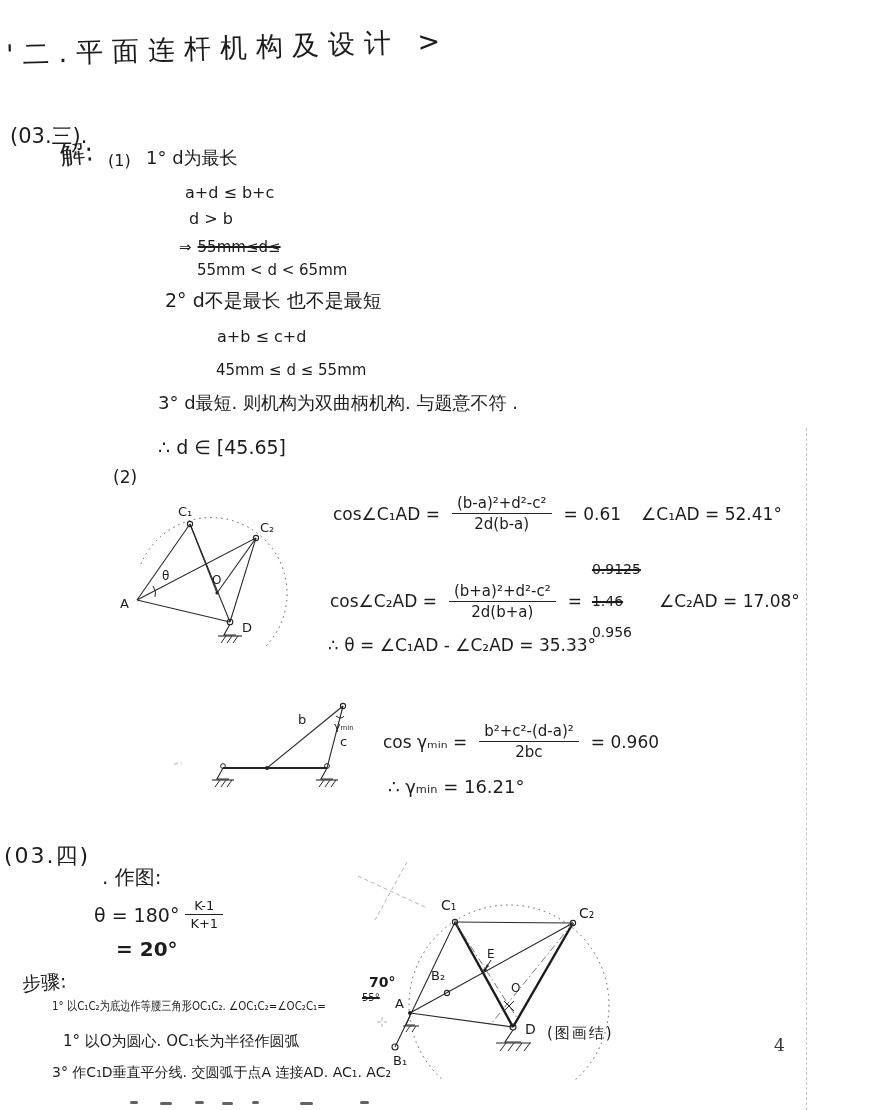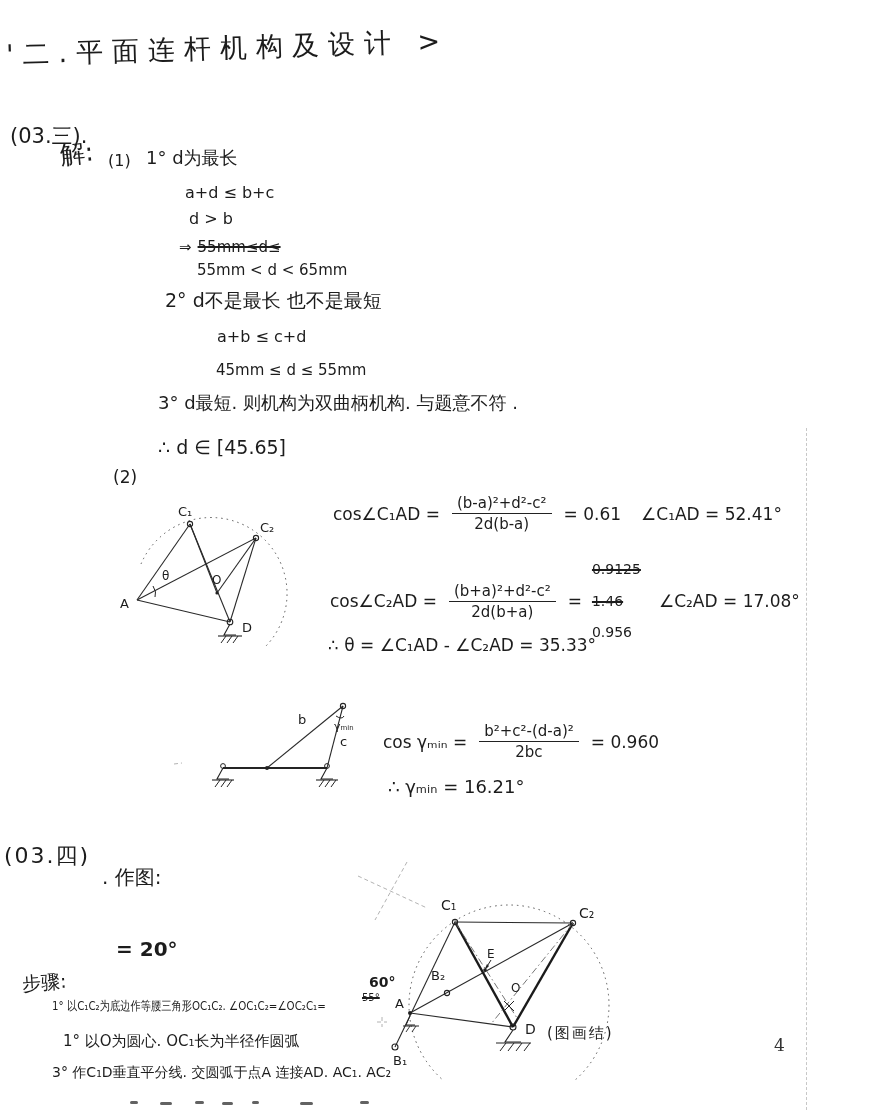--- a/index.html
+++ b/index.html
@@ -152,24 +152,31 @@
     <span class="frac" style="font-size:15px;">
       <span class="num">b²+c²-(d-a)²</span>
       <span class="den">2bc</span>
     </span>
     <span>= 0.960</span>
   </div>
   <div class="hw" style="left:388px;top:777px;font-size:18px;">∴ γₘᵢₙ = 16.21°</div>
 
   <div class="hw" style="left:4px;top:843px;font-size:22px;letter-spacing:2px;">(03.四)</div>
   <div class="hw" style="left:102px;top:847px;font-size:20px;margin-top:19px;">. 作图:</div>
+  <div class="row" style="left:94px;top:898px;font-size:19px;gap:4px;">
+    <span>θ = 180°</span>
+    <span class="frac" style="font-size:13px;margin:0 2px;">
+      <span class="num">K-1</span>
+      <span class="den">K+1</span>
+    </span>
+  </div>
   <div class="hw" style="left:116px;top:938px;font-size:20px;font-weight:bold;">= 20°</div>
   <div class="hw" style="left:22px;top:972px;font-size:19px;transform:rotate(-4deg);">步骤:</div>
   <div class="hw" style="left:52px;top:999px;font-size:12.5px;transform:scaleX(.82);transform-origin:left top;">1° 以C₁C₂为底边作等腰三角形OC₁C₂. ∠OC₁C₂=∠OC₂C₁=</div>
-  <div class="hw" style="left:369px;top:974px;font-size:14px;font-weight:bold;">60°</div>
+  <div class="hw" style="left:369px;top:974px;font-size:14px;font-weight:bold;">70°</div>
   <div class="hw struck" style="left:362px;top:992px;font-size:10px;">55°</div>
   <div class="hw" style="left:63px;top:1033px;font-size:15px;">1° 以O为圆心. OC₁长为半径作圆弧</div>
   <div class="hw" style="left:52px;top:1064px;font-size:14px;">3° 作C₁D垂直平分线. 交圆弧于点A 连接AD. AC₁. AC₂</div>
 
   <div>
     <div class="frag" style="left:130px;top:1101px;width:8px;"></div>
     <div class="frag" style="left:160px;top:1102px;width:12px;"></div>
     <div class="frag" style="left:195px;top:1101px;width:9px;"></div>
     <div class="frag" style="left:222px;top:1102px;width:11px;"></div>
     <div class="frag" style="left:252px;top:1101px;width:7px;"></div>

